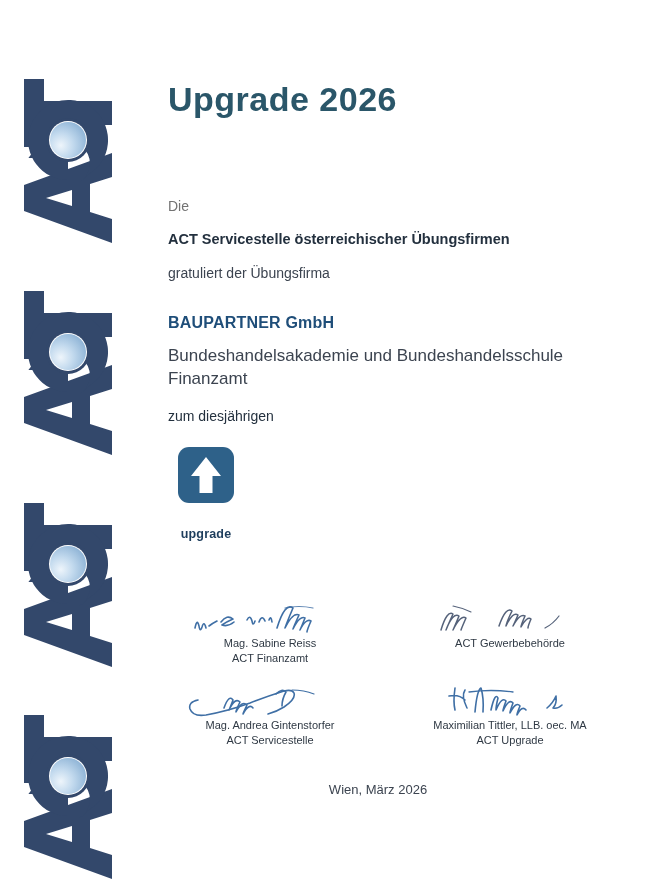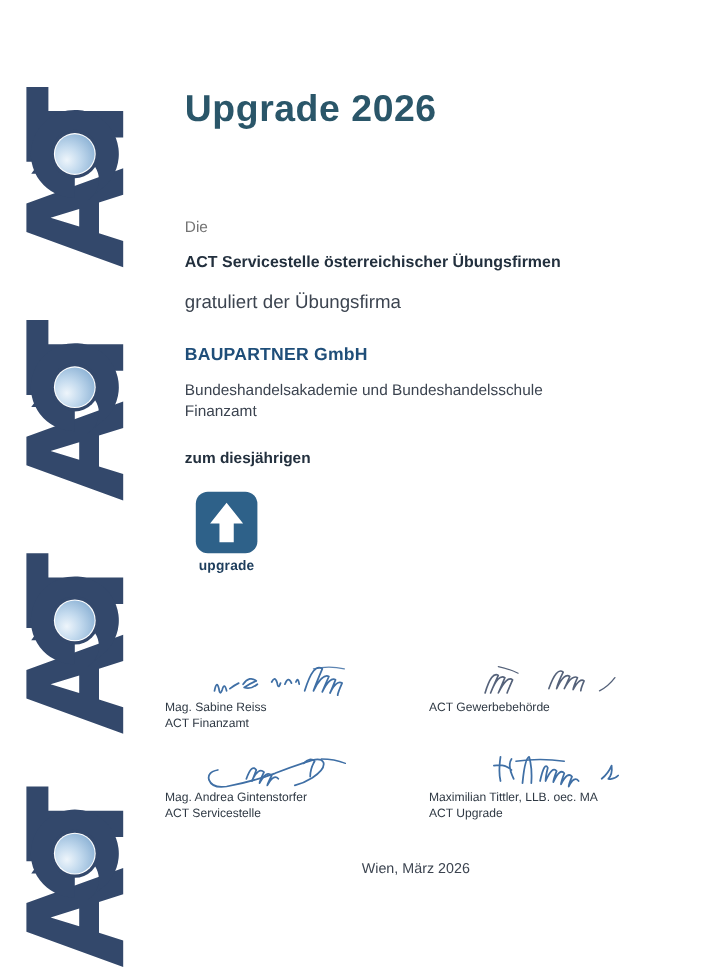--- a/index.html
+++ b/index.html
@@ -80,88 +80,88 @@
     left: 0;
     top: 231px;
     font-size: 14.5px;
     font-weight: bold;
     color: #23303e;
   }
   .line-gratuliert {
     position: absolute;
     left: 0;
     top: 265px;
-    font-size: 17px;
+    font-size: 14px;
     color: #3c4450;
   }
   .company-name {
     position: absolute;
     left: 0;
     top: 314px;
     font-size: 16px;
     font-weight: bold;
     color: #1f4e79;
     letter-spacing: 0.2px;
   }
   .school {
     position: absolute;
     left: 0;
     top: 345px;
-    font-size: 14px;
+    font-size: 17px;
     color: #3c4450;
     line-height: 1.35;
   }
   .line-zum {
     position: absolute;
     left: 0;
     top: 408px;
     font-size: 14px;
     color: #23303e;
-    font-weight: bold;
   }
 
   
   .upgrade-logo {
     position: absolute;
     left: 10px;
     top: 447px;
     width: 56px;
     text-align: center;
   }
   .upgrade-badge {
     width: 56px;
     height: 56px;
     border-radius: 11px;
     background: #2e6189;
     display: flex;
     align-items: center;
     justify-content: center;
   }
   .upgrade-caption {
-    margin-top: 4px;
+    margin-top: 24px;
     font-size: 12.5px;
     font-weight: bold;
     color: #1d3d5c;
     letter-spacing: 0.2px;
   }
 
   
   .sig-grid {
     position: absolute;
     left: -18px;
     top: 600px;
     width: 480px;
   }
   .sig-row {
     display: flex;
     justify-content: flex-start;
   }
   .sig-row + .sig-row { margin-top: 16px; }
   .sig-cell {
     width: 240px;
+    text-align: center;
     position: relative;
   }
   .sig-ink {
     height: 36px;
     display: flex;
     align-items: flex-end;
     justify-content: center;
   }
   .sig-ink svg { display: block; }
   .sig-name {

